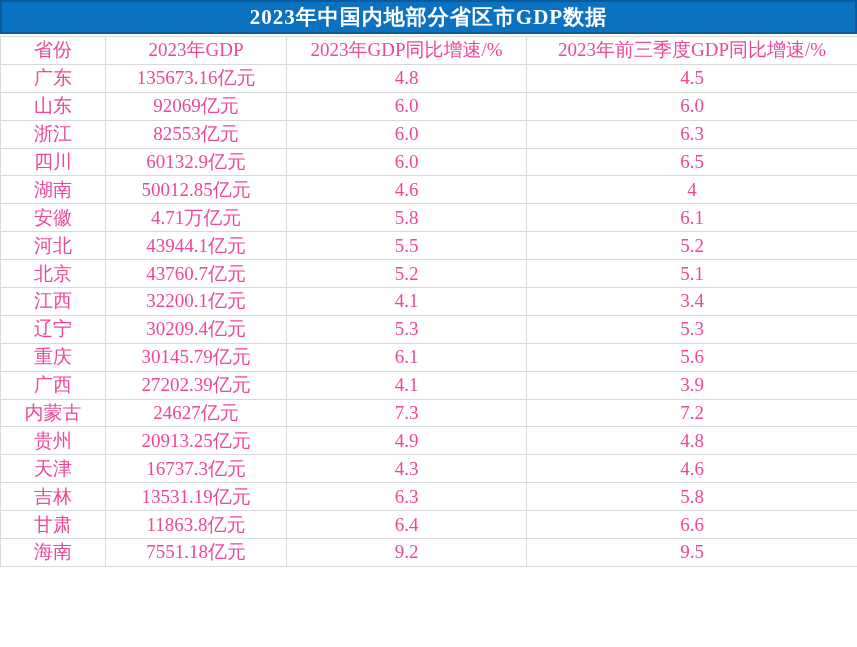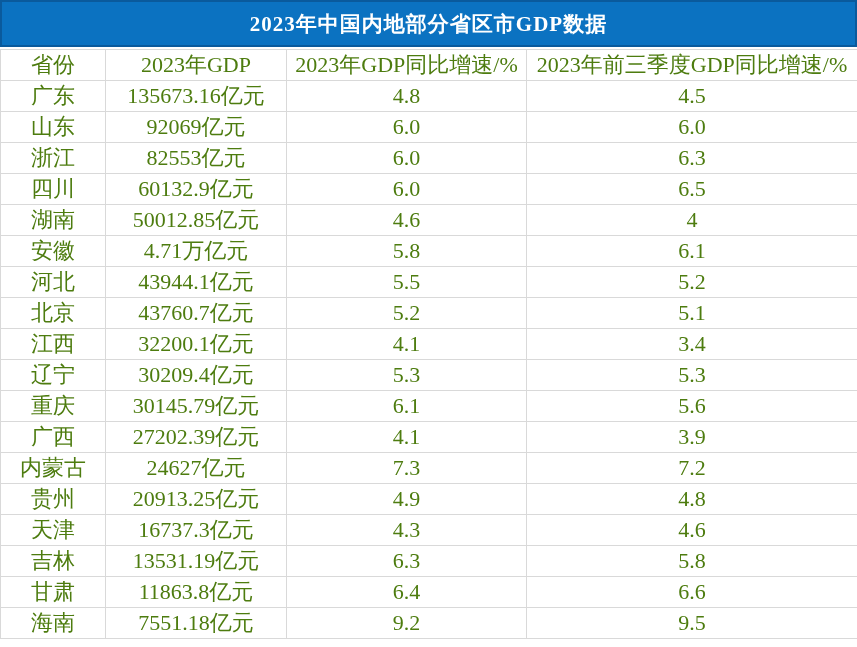--- a/index.html
+++ b/index.html
@@ -11,41 +11,41 @@
     width: 857px;
     height: 647px;
     box-sizing: border-box;
     background: #ffffff;
     overflow: hidden;
     font-family: "Liberation Serif", "DejaVu Serif", serif;
   }
   .title-bar {
     box-sizing: border-box;
     width: 857px;
-    height: 47px;
+    height: 34px;
     background: #0B72C1;
     border: 2px solid #0A5A9C;
     color: #ffffff;
     font-size: 21px;
     font-weight: bold;
     display: flex;
     align-items: center;
     justify-content: center;
     letter-spacing: 1px;
   }
   .gap {
     height: 2px;
     background: #ffffff;
   }
   table.gdp-table {
     width: 857px;
     border-collapse: collapse;
     table-layout: fixed;
-    color: #4d7c0f;
-    font-size: 22px;
+    color: #ec4899;
+    font-size: 19px;
   }
   table.gdp-table th,
   table.gdp-table td {
     border: 1px solid #d9d9d9;
     height: 26.9px;
     padding: 0;
     text-align: center;
     vertical-align: middle;
     font-weight: normal;
     white-space: nowrap;

